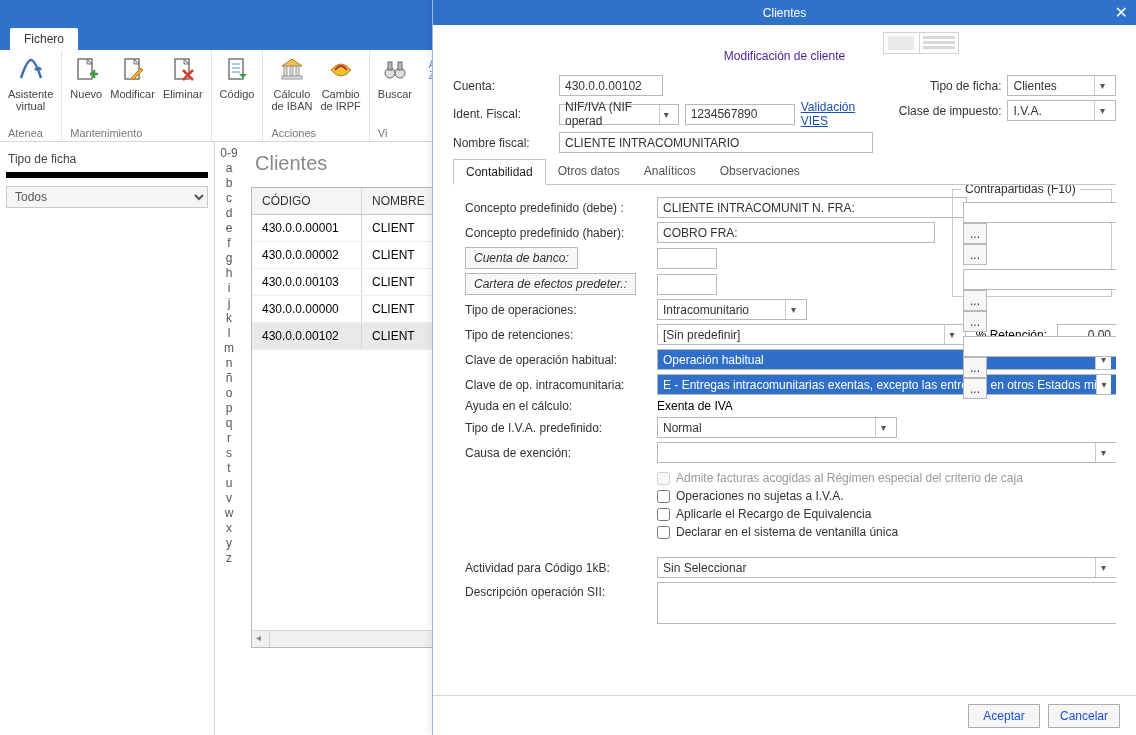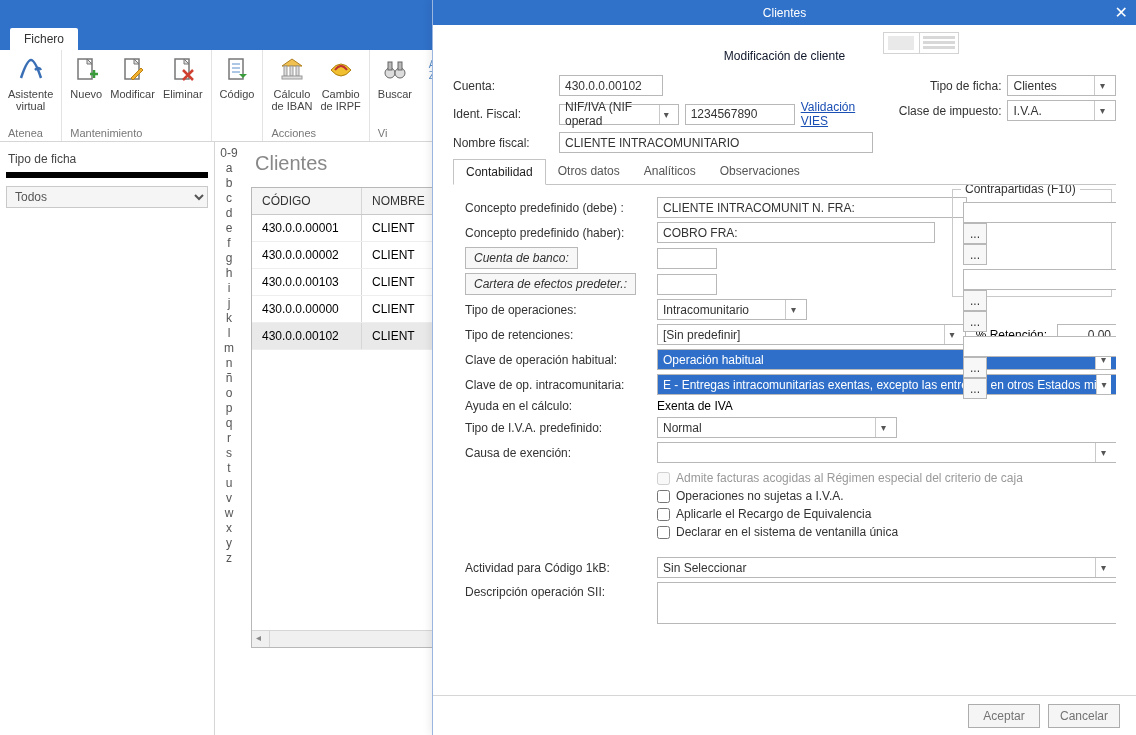--- a/index.html
+++ b/index.html
@@ -40,21 +40,21 @@
 .grid-row.selected { background: #e9e9e9; }
 .grid-scroll-h { height: 17px; background: #f0f0f0; border-top:1px solid #d6d6d6; position:relative; }
 .grid-scroll-h::before{content:"";position:absolute;left:0;top:0;width:17px;height:100%;border-right:1px solid #d6d6d6;}
 .grid-scroll-h::after{content:"◂";position:absolute;left:4px;top:1px;color:#888;font-size:10px;}
 
 
 .dialog { position: absolute; left: 432px; top: 0; width: 704px; height: 735px; background: #fff; border-left: 1px solid #9ab5df; box-shadow: -2px 0 8px rgba(0,0,0,0.08); display:flex; flex-direction:column;}
 .dialog-title { height: 25px; background: #3071c9; color: #fff; display: flex; align-items: center; justify-content: center; position: relative; font-size: 12px; }
 .dialog-title .close { position: absolute; right: 8px; top: 3px; color: #fff; font-size: 16px; cursor: default; }
 .dialog-body { flex:1; padding: 12px 20px 8px 20px; display:flex; flex-direction:column; overflow:hidden;}
-.dialog-subtitle { text-align: center; color: #0f172a; padding: 12px 0 12px; }
+.dialog-subtitle { text-align: center; color: #4c1d95; padding: 12px 0 12px; }
 .img-thumb { position: absolute; left: 450px; top: 32px; width: 76px; height: 22px; border: 1px solid #d3d3d3; display:flex;}
 .img-thumb .l{width:36px;border-right:1px solid #d3d3d3; position:relative;}
 .img-thumb .l::before{content:"";position:absolute;left:4px;top:3px;width:26px;height:14px;background:#e9e9e9;}
 .img-thumb .r{flex:1;display:flex;flex-direction:column;gap:2px;padding:3px;}
 .img-thumb .r span{height:3px;background:#d8d8d8;}
 .label { color: #333; }
 input[type=text], .combo, textarea { border: 1px solid #b8b8b8; height: 21px; padding: 0 5px; color: #333; background: #fff; }
 .combo { display: flex; align-items: center; justify-content: space-between; background:#fff; }
 .combo .arrow { width: 16px; text-align: center; color: #555; border-left:1px solid #c9c9c9; height:100%; display:flex;align-items:center;justify-content:center; font-size:10px;}
 .readonly { background: #f1f1f1; }
@@ -73,21 +73,21 @@
 .highlight-blue { background: #2f6fc9; color: #fff; }
 .fieldset { border: 1px solid #c9c9c9; padding: 8px 10px 10px; position: relative; }
 .fieldset .legend { position: absolute; top: -8px; left: 8px; background: #fff; padding: 0 4px; color: #333; font-size:12px;}
 .dots-btn{width:24px;height:21px;border:1px solid #b8b8b8;background:#f7f7f7;display:flex;align-items:center;justify-content:center;color:#333;}
 
 .checkbox-row { display:flex; align-items:center; gap:6px; color:#333; }
 .checkbox-row input{width:13px;height:13px;}
 .checkbox-row.disabled{color:#999;}
 
 .dialog-footer { height: 40px; border-top: 1px solid #d6d6d6; display: flex; justify-content: flex-end; align-items: center; gap: 8px; padding: 0 16px; }
-.dlg-btn { min-width: 72px; height: 24px; border: 1px solid #adadad; background: #f5f5f5; color: #737373; display:flex;align-items:center;justify-content:center; cursor:default;}
+.dlg-btn { min-width: 72px; height: 24px; border: 1px solid #adadad; background: #f5f5f5; color: #1d4ed8; display:flex;align-items:center;justify-content:center; cursor:default;}
 
 textarea{height:42px;resize:none;padding:3px 5px;}
 .ret-row{display:flex;gap:10px;align-items:center;}
 .ret-row .combo{flex:1;}
 .ret-row .rlabel{white-space:nowrap;}
 .ret-row input{width:60px;text-align:right;}
 </style>
 </head>
 <body>
 

